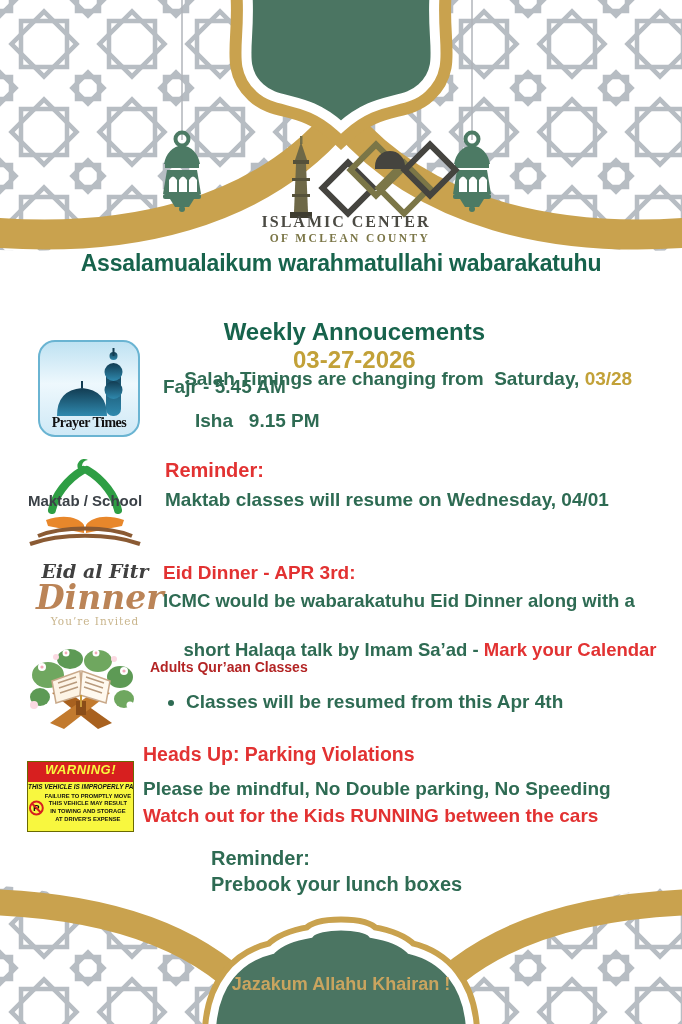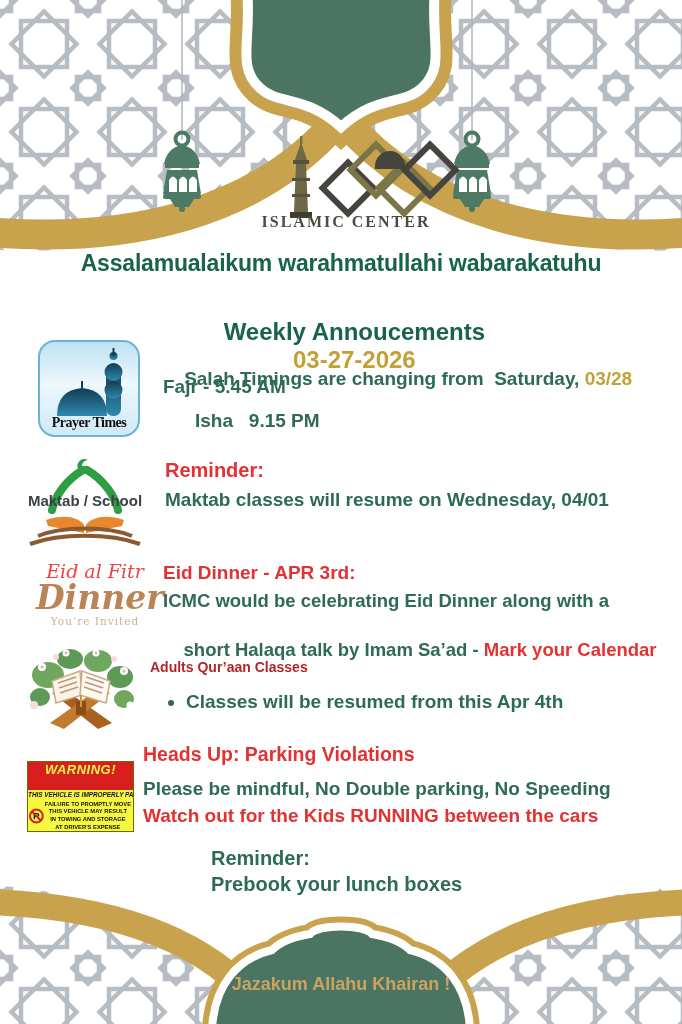--- a/index.html
+++ b/index.html
@@ -26,30 +26,30 @@
   .s-line{font-size:19px;}
   .prayer-icon{position:absolute;left:38px;top:340px;width:102px;height:97px;z-index:2;
       border-radius:17px;border:2px solid #6ab4d2;box-sizing:border-box;
       background:linear-gradient(180deg,#bfe2f2 0%,#eef8fd 45%,#cfe9f6 100%);font-family:Liberation Serif, serif;}
   .prayer-label{position:absolute;left:0;right:0;bottom:4px;text-align:center;
       font-size:14px;font-weight:bold;color:#111;letter-spacing:-0.5px;}
   .maktab-label{position:absolute;left:18px;top:492px;width:134px;text-align:center;z-index:2;
       font-size:15px;font-weight:bold;color:#3b4147;white-space:pre;}
   .eid-logo{position:absolute;left:36px;top:560px;width:118px;text-align:center;z-index:2;
       font-family:"DejaVu Serif",serif;}
-  .eid-l1{font-style:italic;font-size:19px;color:#ef4444;font-weight:normal;}
+  .eid-l1{font-style:italic;font-size:19px;color:#404040;font-weight:bold;}
   .eid-l2{font-style:italic;font-size:33px;color:#bb8457;font-weight:bold;line-height:0.95;}
   .eid-l3{font-size:10.5px;color:#c9b58c;letter-spacing:1px;margin-top:2px;}
   .quran-bullet{position:absolute;left:168px;top:691px;z-index:2;margin:0;padding-left:18px;}
   .quran-bullet li{font-size:19px;color:#2e6b53;font-weight:bold;white-space:pre;}
   
   .sticker{position:absolute;left:27px;top:761px;width:107px;height:71px;z-index:2;
       background:#f8f73f;border:1px solid #6a6a00;box-sizing:border-box;overflow:hidden;}
   .sticker-top{background:#d71f1f;color:#f8f73f;font-weight:bold;font-style:italic;
-      text-align:center;font-size:13px;line-height:16px;height:28px;letter-spacing:0.5px;}
+      text-align:center;font-size:13px;line-height:16px;height:20px;letter-spacing:0.5px;}
   .sticker-sub{color:#111;font-weight:bold;font-style:italic;text-align:center;
       font-size:6.4px;line-height:9px;white-space:pre;}
   .sticker-row{display:flex;align-items:center;}
   .sticker-body{flex:1;padding-right:2px;}
   .sticker-bl{color:#111;font-weight:bold;font-size:5.8px;line-height:7.6px;
       text-align:center;white-space:pre;}
   .footer-blessing{top:974px;font-size:18px;color:#c9a45f;font-weight:bold;z-index:3;}
 </style>
 </head>
 <body>
@@ -138,20 +138,21 @@
       <path d="M 212,1030 C 214,985 238,958 272,950 C 282,940 298,936 310,934
                C 318,924 364,924 372,934 C 384,936 400,940 410,950
                C 444,958 468,985 470,1030 Z" fill="none" stroke="#c9a24e" stroke-width="20"></path>
       <path d="M 212,1030 C 214,985 238,958 272,950 C 282,940 298,936 310,934
                C 318,924 364,924 372,934 C 384,936 400,940 410,950
                C 444,958 468,985 470,1030 Z" fill="#4b7562" stroke="#ffffff" stroke-width="8"></path>
     </g>
   </svg>
 
   <div class="abs logo-l1">ISLAMIC CENTER</div>
+  <div class="abs logo-l2">OF MCLEAN COUNTY</div>
 
   <div class="abs ctr salutation dkgreen">Assalamualaikum warahmatullahi wabarakatuhu</div>
   <div class="abs ctr subheading">
     <span class="dkgreen">Weekly Annoucements</span>
     <span class="gold">03-27-2026</span>
   </div>
 
   <div class="prayer-icon">
     <svg width="98" height="93" viewBox="0 0 98 93">
       <path d="M 38,8 A 16,16 0 1 0 38,42 A 13,13 0 1 1 38,8 Z" fill="url(#navyteal)"></path>
@@ -183,21 +184,21 @@
   <div class="maktab-label">Maktab / School</div>
   <div class="abs red" style="left:165px;top:459px;font-size:20px;">Reminder:</div>
   <div class="abs s-line green" style="left:165px;top:489px;">Maktab classes will resume on Wednesday, 04/01</div>
 
   <div class="eid-logo">
     <div class="eid-l1">Eid al Fitr</div>
     <div class="eid-l2">Dinner</div>
     <div class="eid-l3">You’re Invited</div>
   </div>
   <div class="abs red" style="left:163px;top:562px;font-size:19px;">Eid Dinner - APR 3rd:</div>
-  <div class="abs green" style="left:163px;top:590px;font-size:18.5px;">ICMC would be celebrating Eid Dinner along with a</div>
+  <div class="abs green" style="left:163px;top:590px;font-size:18.5px;">ICMC would be wabarakatuhu Eid Dinner along with a</div>
   <div class="abs" style="left:163px;top:617px;font-size:18.5px;">
     <span class="green">short Halaqa talk by Imam Sa’ad - </span><span class="red">Mark your Calendar</span>
   </div>
 
   <svg class="abs" style="left:26px;top:645px;z-index:2;" width="110" height="92" viewBox="0 0 110 92">
     <g>
       <ellipse cx="22" cy="30" rx="16" ry="13" fill="#6fa75f"></ellipse>
       <ellipse cx="44" cy="14" rx="13" ry="10" fill="#5d9a55"></ellipse>
       <ellipse cx="72" cy="16" rx="14" ry="11" fill="#6fa75f"></ellipse>
       <ellipse cx="94" cy="32" rx="13" ry="11" fill="#5d9a55"></ellipse>

